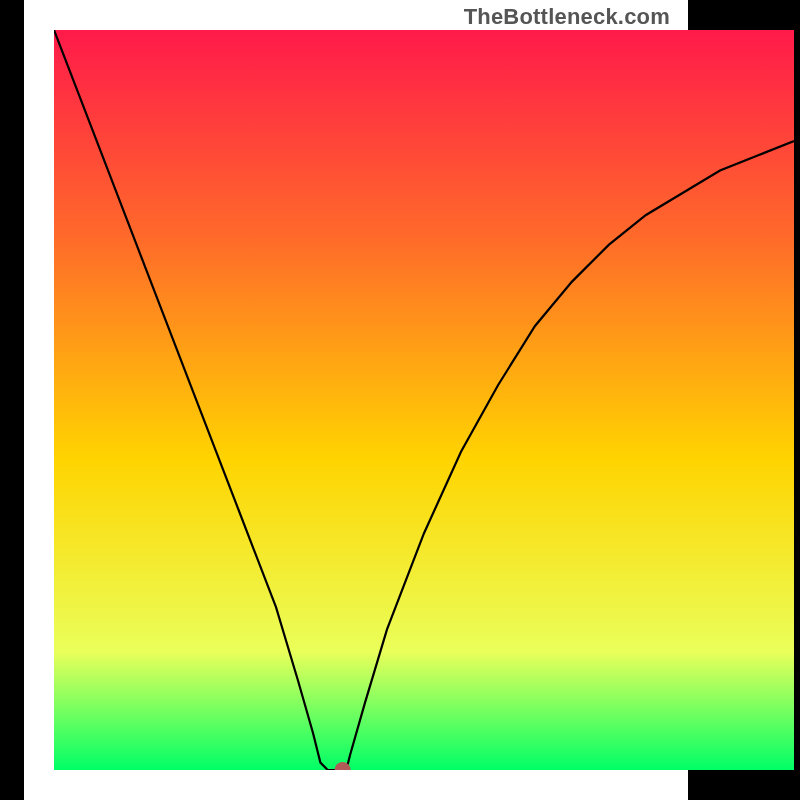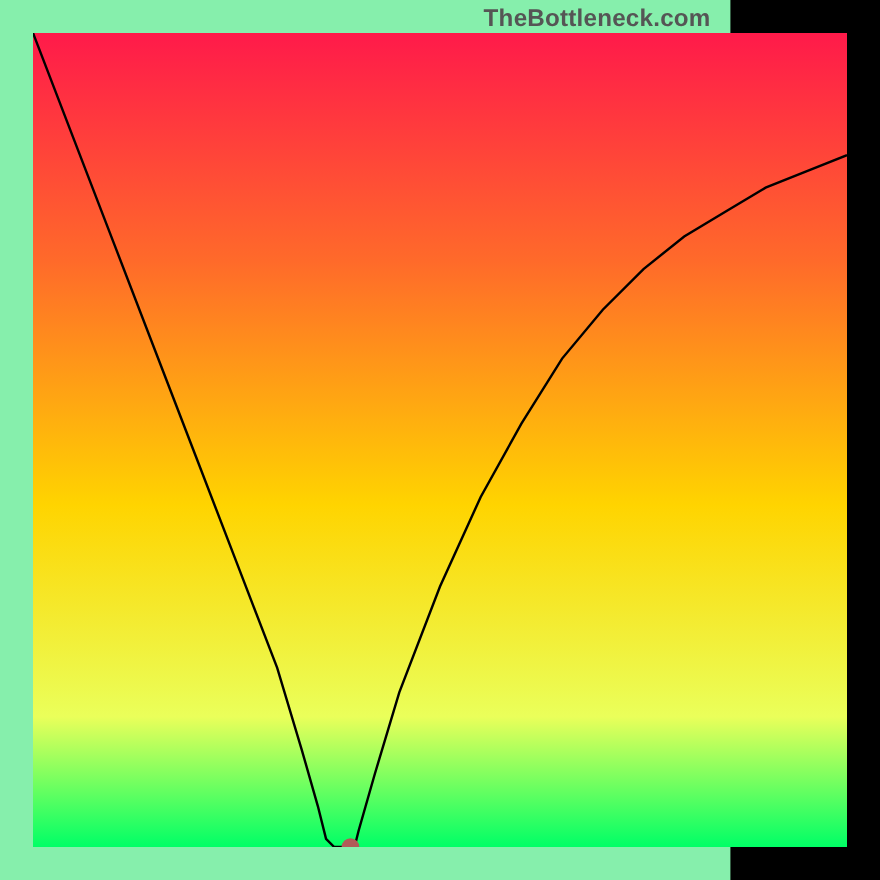--- a/index.html
+++ b/index.html
@@ -8,21 +8,22 @@
     width: 800px;
     height: 800px;
     background: #000;
     font-family: Arial, Helvetica, sans-serif;
     overflow: hidden;
   }
   .frame {
     position: relative;
     width: 664px;
     height: 800px;
-    background: #86efac;
+    background: #ffffff;
+    margin-left: 24px;
   }
   .watermark {
     position: absolute;
     top: 4px;
     right: 18px;
     color: #555;
     font-size: 22px;
     font-weight: 600;
     letter-spacing: 0.2px;
     user-select: none;

